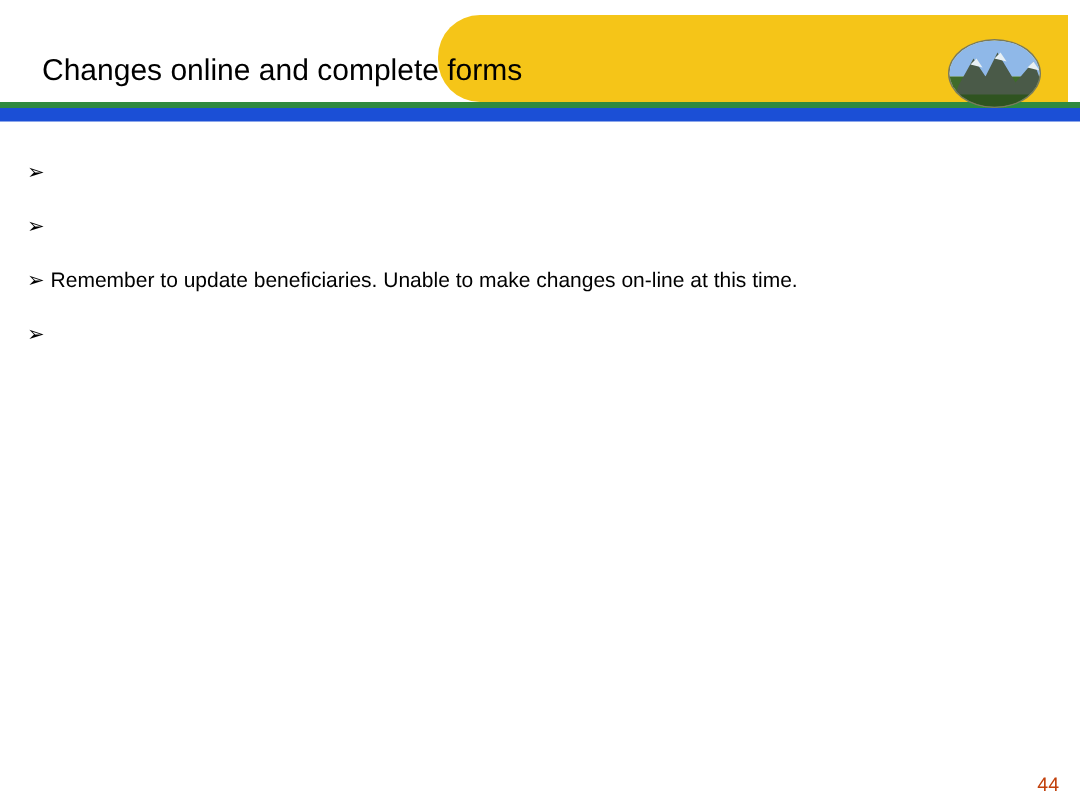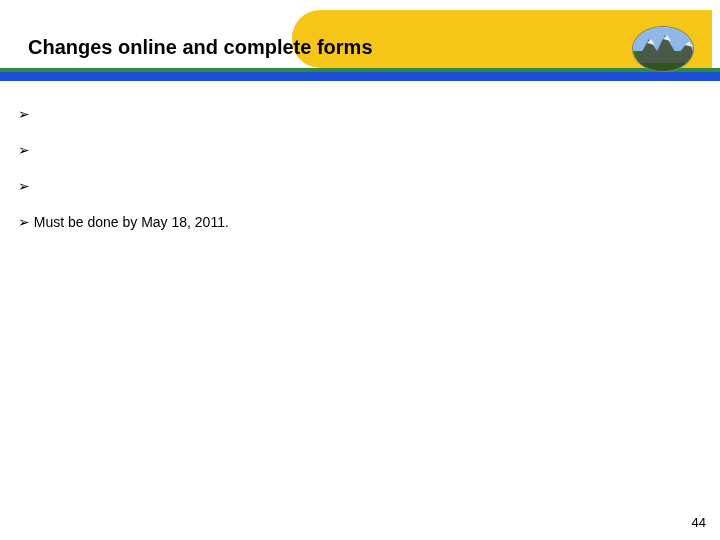--- a/index.html
+++ b/index.html
@@ -55,21 +55,21 @@
       overflow: hidden;
       border: 1px solid #7a7a5a;
       background: #dfe9c8;
     }
     .logo svg { display: block; }
     .slide-title {
       position: absolute;
       top: 36px;
       left: 28px;
       font-size: 20px;
-      font-weight: bold;
+      font-weight: normal;
       color: #000;
       z-index: 3;
     }
     .content {
       padding: 28px 18px 0 18px;
     }
     .bullet-row {
       display: flex;
       align-items: flex-start;
       margin-bottom: 20px;
@@ -78,21 +78,21 @@
     }
     .bullet-glyph {
       margin-right: 4px;
       flex-shrink: 0;
     }
     .page-num {
       position: absolute;
       bottom: 10px;
       right: 14px;
       font-size: 13px;
-      color: #000000;
+      color: #c2410c;
     }
   </style>
 </head>
 <body>
 
 <div class="header-area">
   <div class="yellow-banner"></div>
   <div class="green-stripe"></div>
   <div class="blue-stripe"></div>
   <div class="logo">
@@ -111,20 +111,20 @@
 
 <div class="content">
   <div class="bullet-row">
     <span class="bullet-glyph">➢</span>
   </div>
   <div class="bullet-row">
     <span class="bullet-glyph">➢</span>
   </div>
   <div class="bullet-row">
     <span class="bullet-glyph">➢</span>
+    <span>Remember to update beneficiaries. Unable to make changes on-line  at this time.</span>
   </div>
   <div class="bullet-row">
     <span class="bullet-glyph">➢</span>
-    <span>Must be done by May 18, 2011.</span>
   </div>
 </div>
 
 <div class="page-num">44</div>
 
 </body></html>

